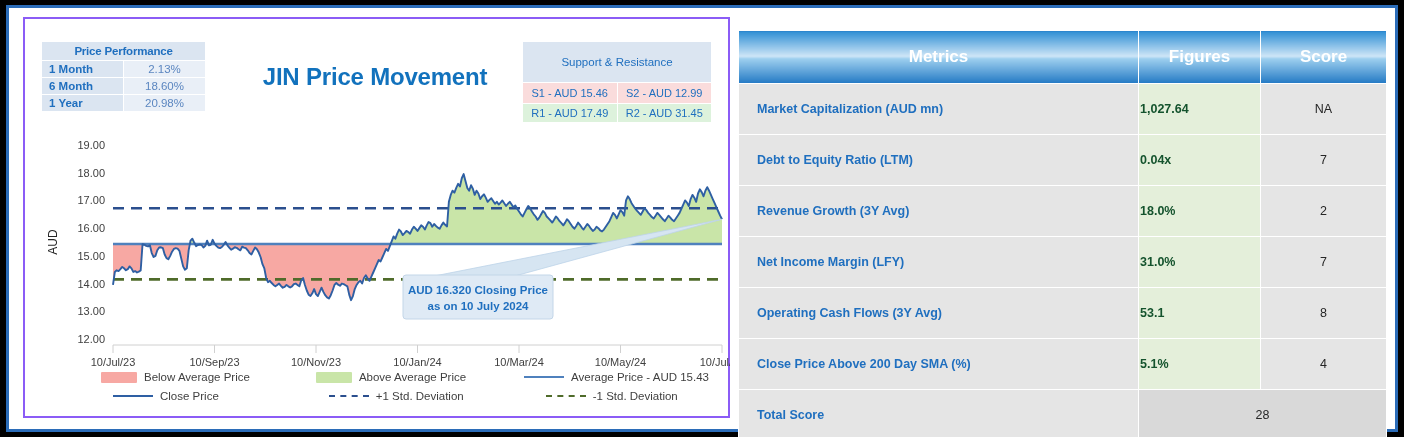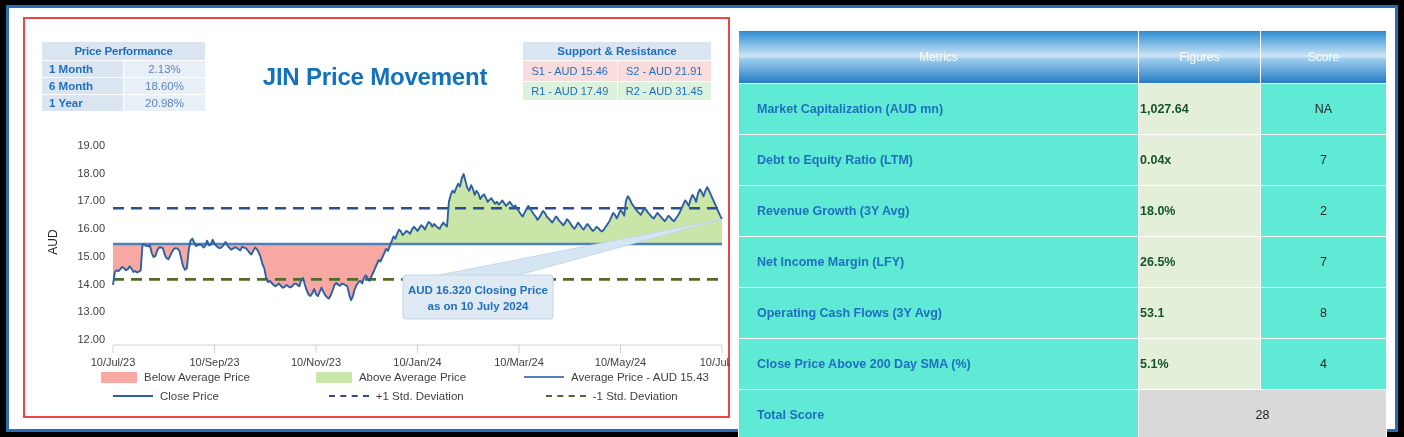--- a/index.html
+++ b/index.html
@@ -11,21 +11,21 @@
     position:absolute;left:6px;top:5px;width:1392px;height:427px;
     border:3px solid #2b6cb8;background:#ffffff;box-sizing:border-box;
   }
   .inner-white{
     position:absolute;left:0;top:0;right:0;bottom:0;background:#ffffff;
   }
 
   
   .chart-panel{
     position:absolute;left:14px;top:9px;width:707px;height:401px;
-    background:#ffffff;border:2px solid #ef4444;box-sizing:border-box;
+    background:#ffffff;border:2px solid #8b5cf6;box-sizing:border-box;
   }
 
   
   .perf-table{position:absolute;left:16px;top:22px;width:165px;
     border-collapse:separate;border-spacing:1px;}
   .perf-title{
     background:#dbe5f1;color:#1f6fbf;font-weight:bold;font-size:11.5px;
     text-align:center;padding:3px 0;letter-spacing:-.2px;
   }
   .perf-label{
@@ -34,22 +34,22 @@
   }
   .perf-val{
     background:#e9eff7;color:#5b86c0;font-size:11.5px;
     text-align:center;padding:2px 0;
   }
 
   
   .sr-table{position:absolute;left:497px;top:22px;width:190px;
     border-collapse:separate;border-spacing:1px;}
   .sr-title{
-    background:#dbe5f1;color:#1f6fbf;font-weight:bold;font-size:11.5px;
-    text-align:center;padding:3px 0;
+    background:#dbe5f1;color:#1f6fbf;font-weight:normal;font-size:11.5px;
+    text-align:center;padding:14px 0;
   }
   .sr-s{background:#fadcdc;color:#1f6fbf;font-size:11px;text-align:center;padding:4px 0;}
   .sr-r{background:#ddf2dc;color:#1f6fbf;font-size:11px;text-align:center;padding:3px 0;}
 
   .chart-title{
     position:absolute;left:180px;top:44px;width:340px;text-align:center;
     color:#1272bd;font-size:24px;font-weight:bold;letter-spacing:-.2px;
   }
 
   .plot-wrap{position:absolute;left:0;top:108px;width:705px;height:250px;}
@@ -62,25 +62,25 @@
   .swatch-dash{display:inline-block;width:40px;height:0;border-top:2.5px dashed #2b4f8e;margin-right:7px;}
   .swatch-dash-g{display:inline-block;width:40px;height:0;border-top:2.5px dashed #4f6b2a;margin-right:7px;}
 
   
   .metrics-table{
     position:absolute;left:729px;top:22px;width:648px;
     border-collapse:collapse;table-layout:fixed;
   }
   .metrics-table th{
     background:linear-gradient(to bottom,#2f8fd4 0%,#cfe6f7 48%,#9fd0ef 52%,#2379c4 100%);
-    color:#ffffff;font-size:12px;font-weight:normal;height:50px;
+    color:#ffffff;font-size:17px;font-weight:bold;height:50px;
     border:1px solid #ffffff;text-align:center;
   }
   .metrics-table td{
-    background:#5eead4;height:48px;border:1px solid #ffffff;
+    background:#e5e5e5;height:48px;border:1px solid #ffffff;
     font-size:12.5px;vertical-align:middle;
   }
   .m-name{color:#1f6fbf;font-weight:bold;padding-left:18px;text-align:left;}
   .m-fig{background:#e4efda !important;color:#14532d;font-weight:bold;}
   .m-score{color:#262626;text-align:center;}
   .m-total-name{color:#1f6fbf;font-weight:bold;padding-left:18px;text-align:left;}
   .m-total-val{background:#d9d9d9 !important;color:#262626;font-size:22px;text-align:center;}
   .col-metrics{width:400px;}
   .col-figures{width:122px;}
   .col-score{width:126px;}
@@ -119,21 +119,21 @@
 
       <div class="chart-title">JIN Price Movement</div>
 
       <table class="sr-table">
         <tbody>
             <tr>
           <td class="sr-title" colspan="2">Support &amp; Resistance</td>
         </tr>
         <tr>
           <td class="sr-s">S1 - AUD 15.46</td>
-          <td class="sr-s">S2 - AUD 21.91</td>
+          <td class="sr-s">S2 - AUD 12.99</td>
         </tr>
         <tr>
           <td class="sr-r">R1 - AUD 17.49</td>
           <td class="sr-r">R2 - AUD 31.45</td>
         </tr>
       </tbody>
         </table>
 
       <div class="plot-wrap">
         <svg id="plot-svg" width="705" height="250" viewBox="0 0 705 250">
@@ -238,21 +238,21 @@
             <td class="m-fig">0.04x</td>
             <td class="m-score">7</td>
           </tr>
           <tr>
             <td class="m-name">Revenue Growth (3Y Avg)</td>
             <td class="m-fig">18.0%</td>
             <td class="m-score">2</td>
           </tr>
           <tr>
             <td class="m-name">Net Income Margin (LFY)</td>
-            <td class="m-fig">26.5%</td>
+            <td class="m-fig">31.0%</td>
             <td class="m-score">7</td>
           </tr>
           <tr>
             <td class="m-name">Operating Cash Flows (3Y Avg)</td>
             <td class="m-fig">53.1</td>
             <td class="m-score">8</td>
           </tr>
           <tr>
             <td class="m-name">Close Price Above 200 Day SMA (%)</td>
             <td class="m-fig">5.1%</td>

